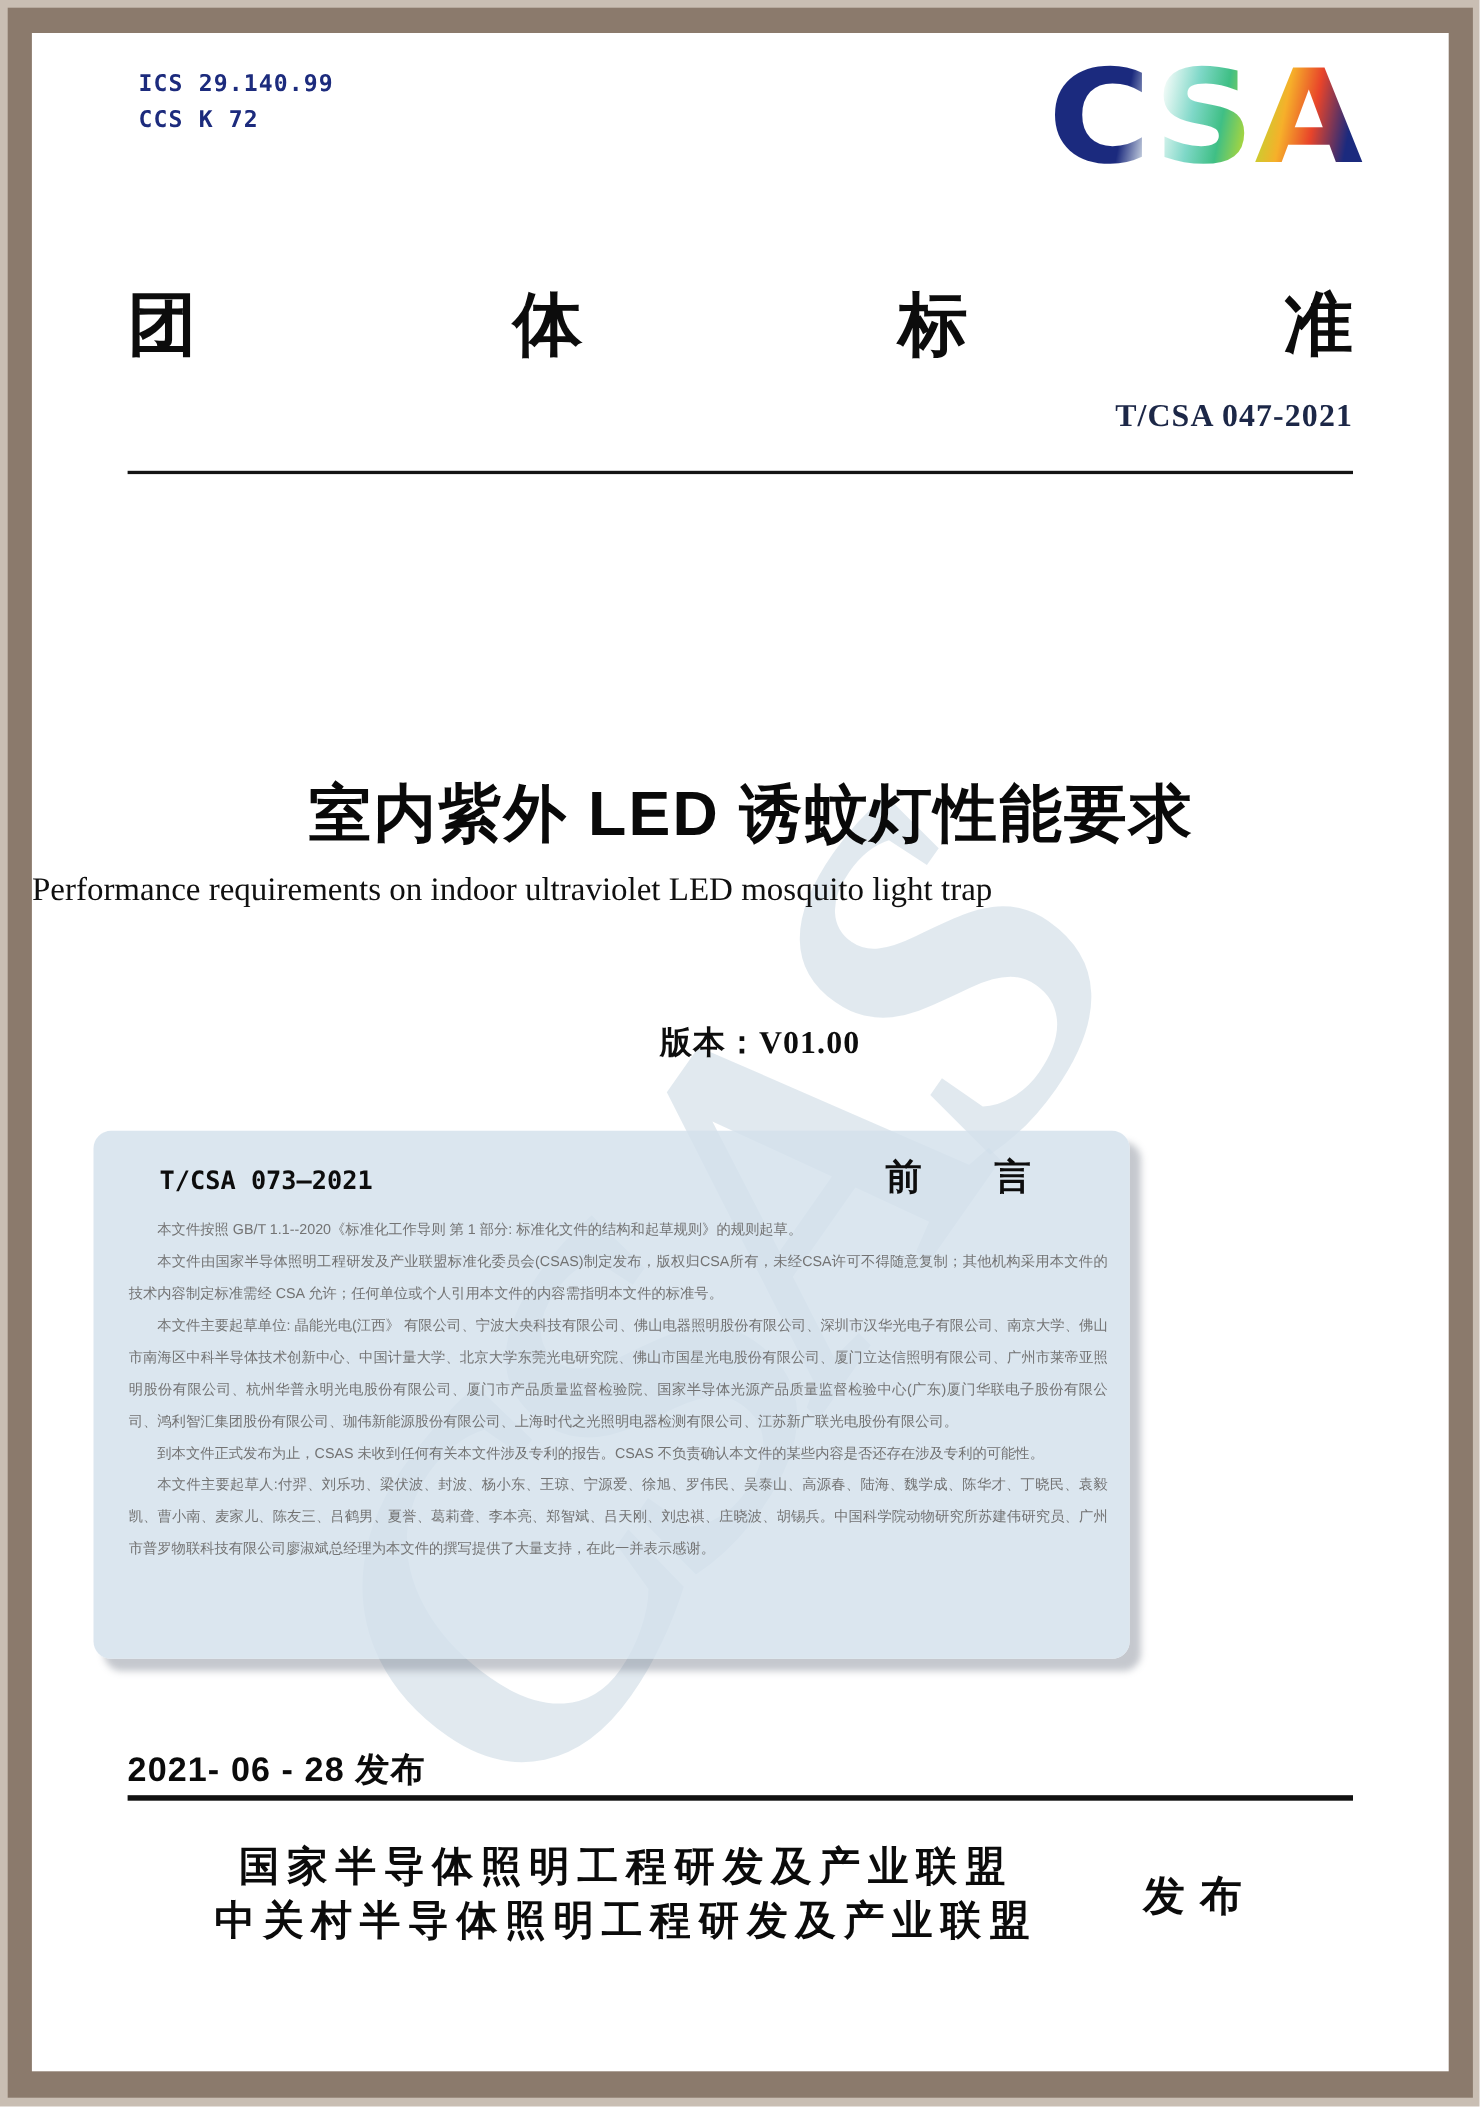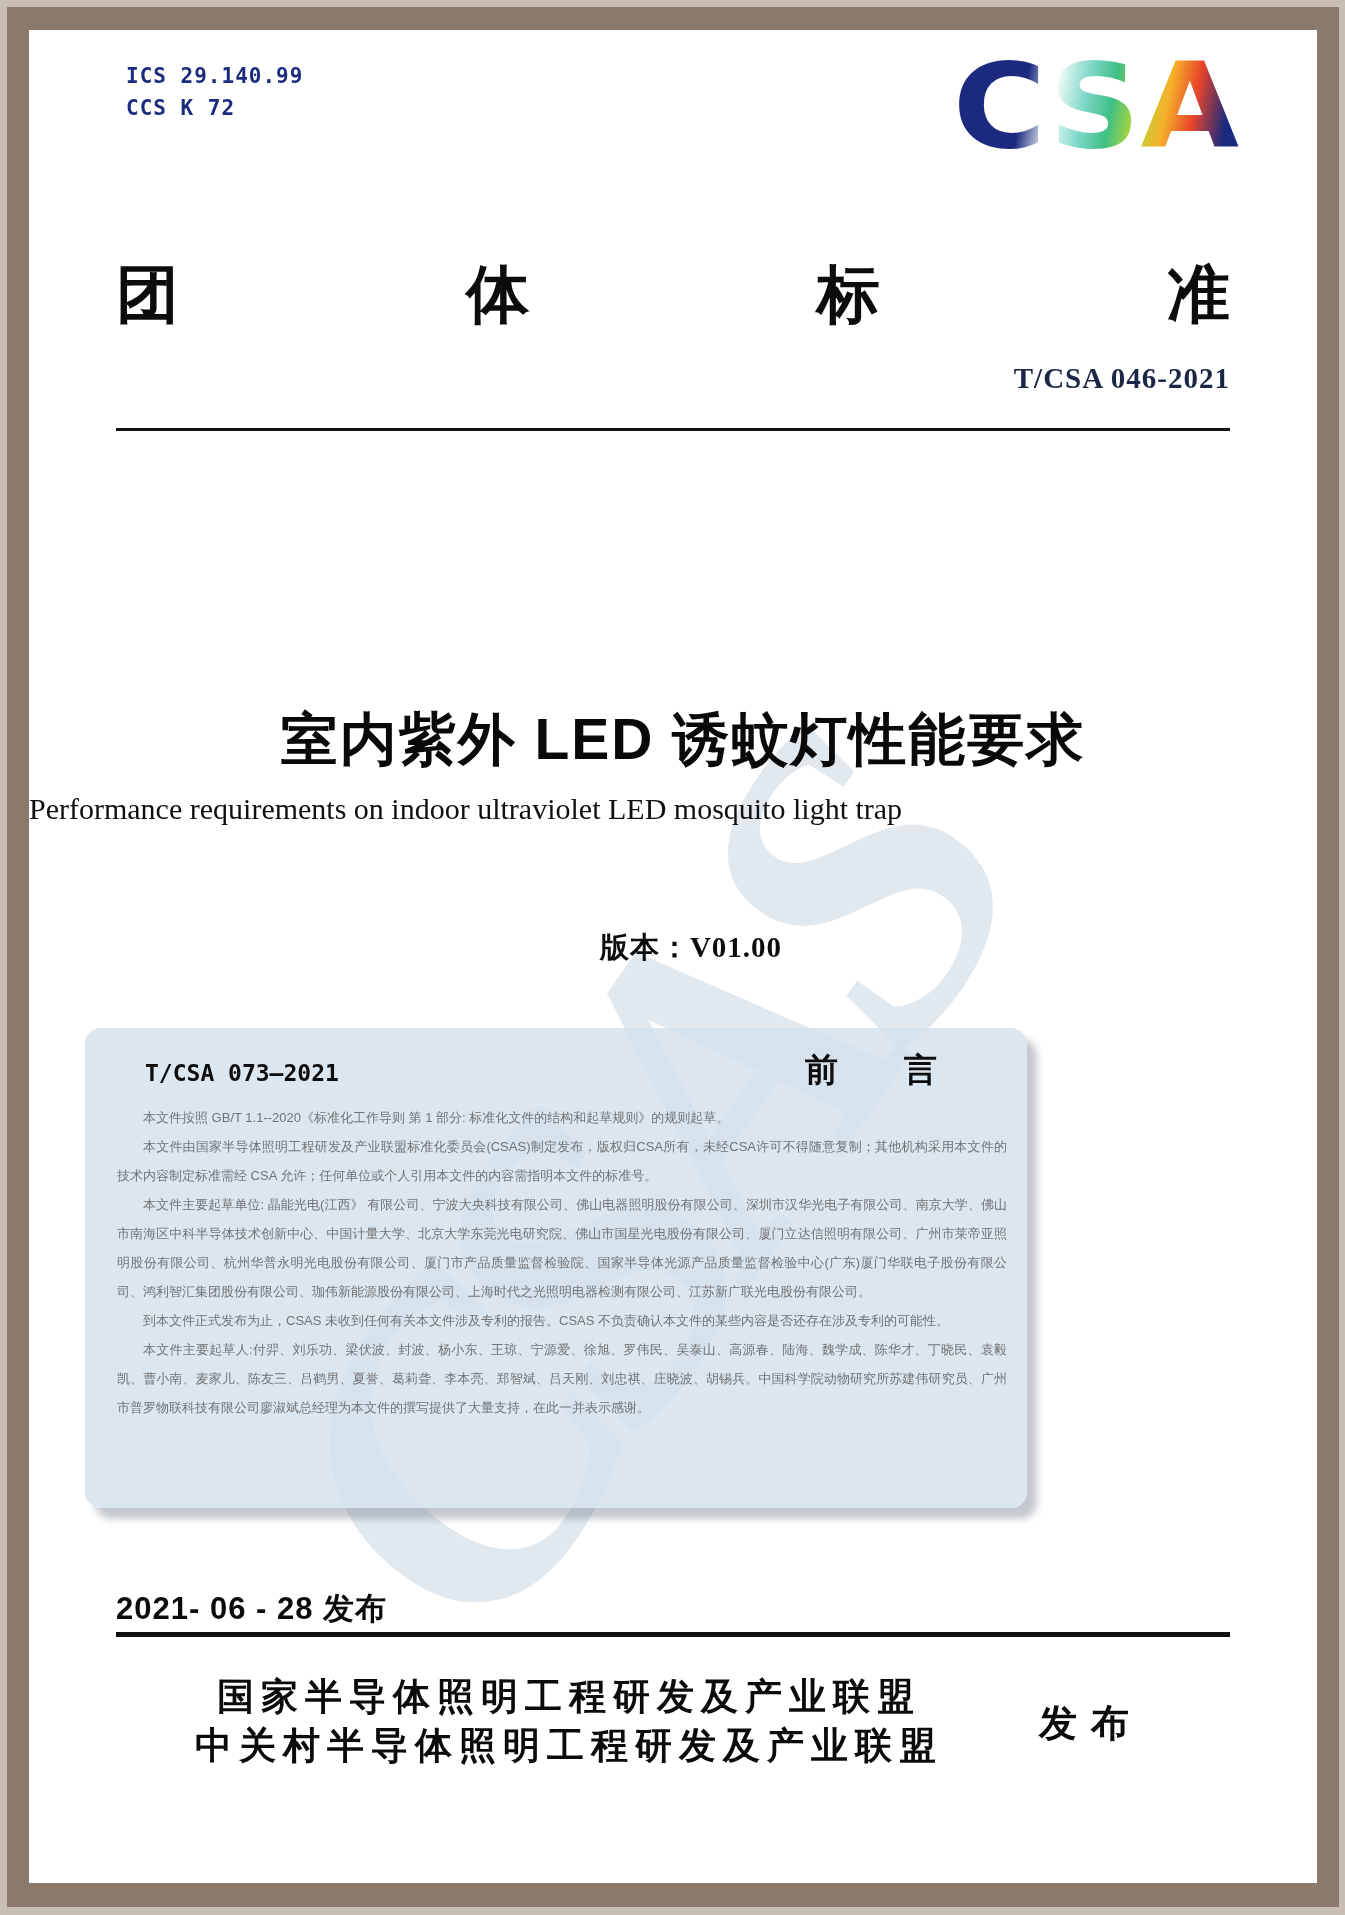--- a/index.html
+++ b/index.html
@@ -150,21 +150,21 @@
 
     <div class="csa-logo">CSA</div>
 
     <div class="doc-type">
       <span>团</span>
       <span>体</span>
       <span>标</span>
       <span>准</span>
     </div>
 
-    <div class="std-number">T/CSA 046-2021</div>
+    <div class="std-number">T/CSA 047-2021</div>
 
     <div class="rule-top"></div>
 
     <div class="title-cn">室内紫外 LED 诱蚊灯性能要求</div>
     <div class="title-en">Performance requirements on indoor ultraviolet LED mosquito light trap</div>
     <div class="version">版本：V01.00</div>
 
     <div class="foreword">
       <div class="fw-head">
         <div class="fw-code">T/CSA 073—2021</div>

